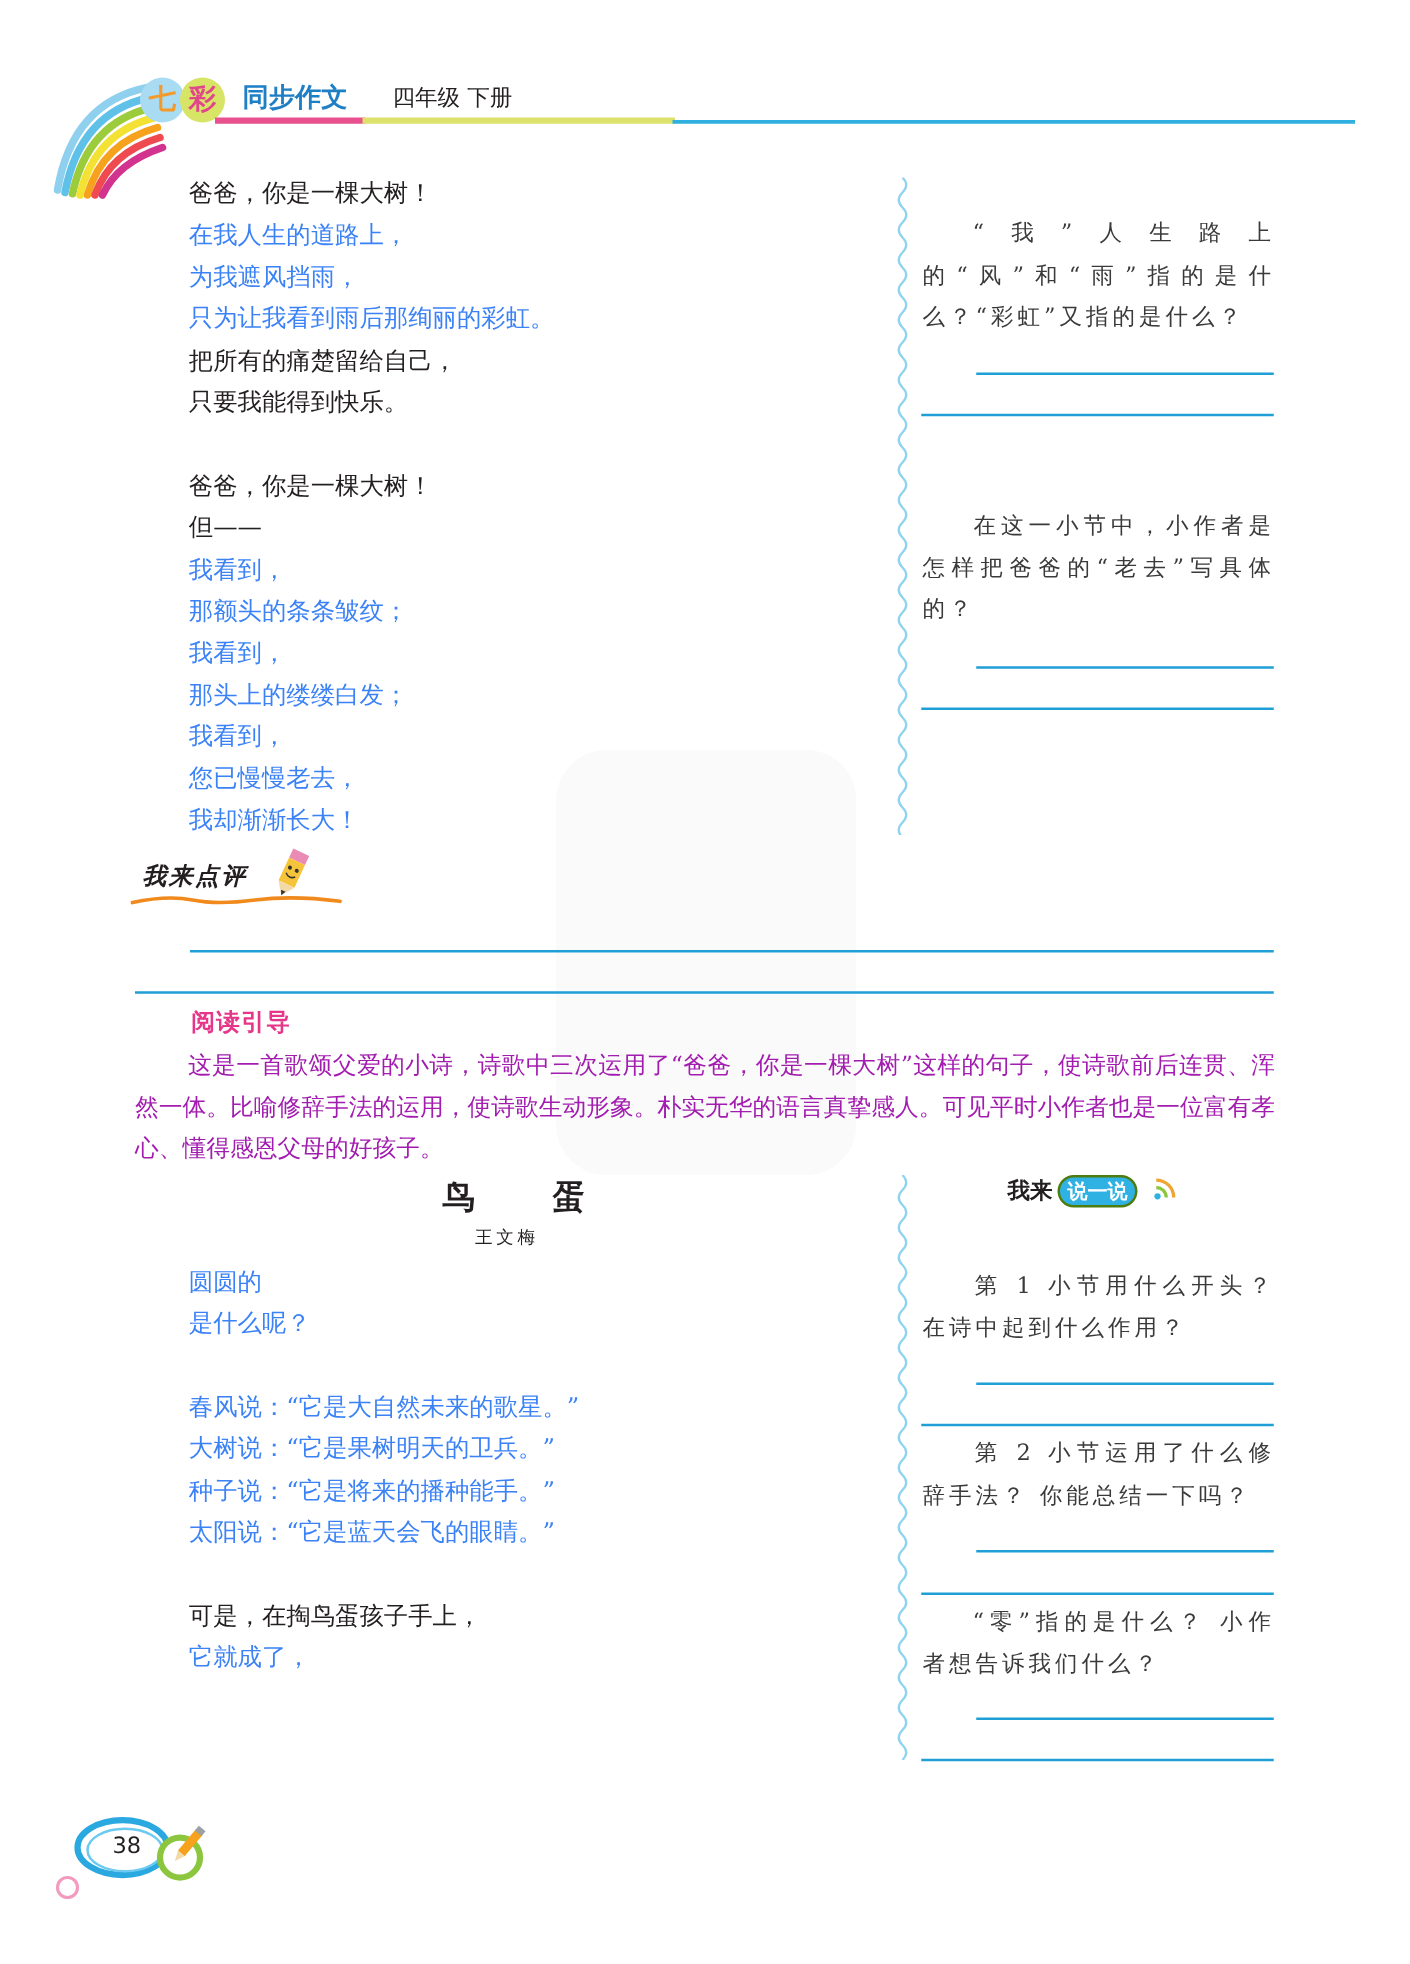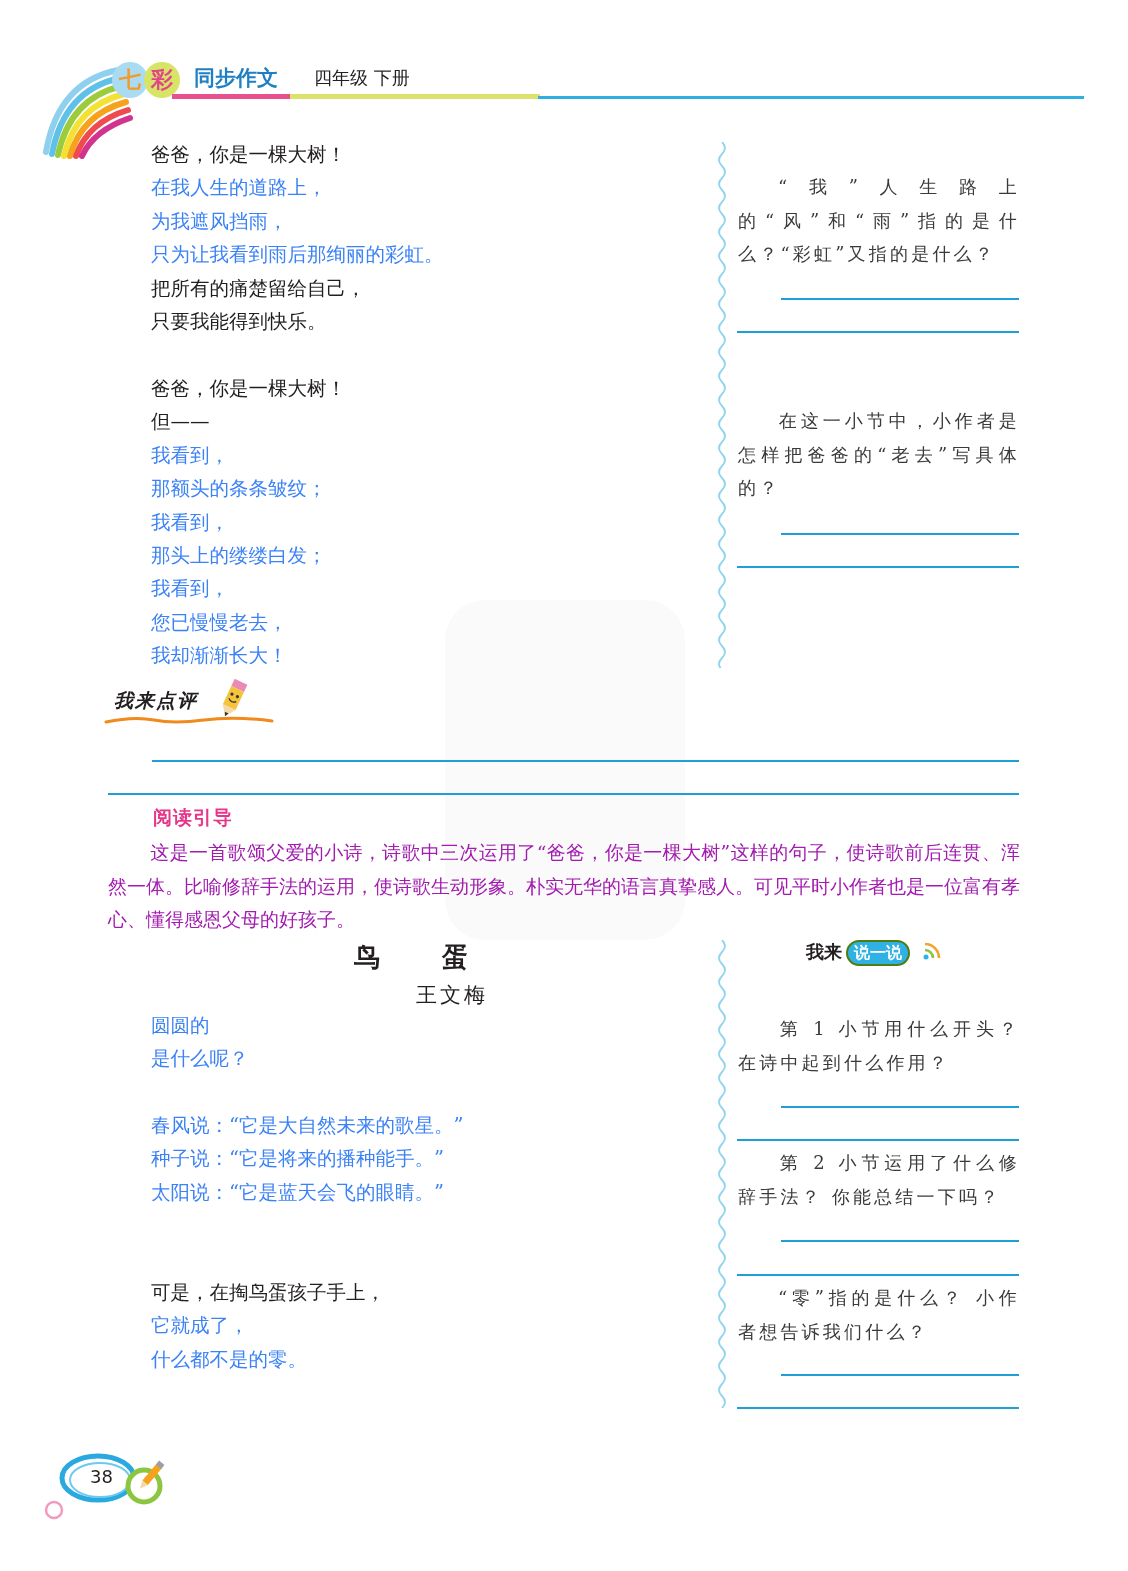--- a/index.html
+++ b/index.html
@@ -47,21 +47,21 @@
 
   .guide-title { left: 153px; top: 805px; font-size: 19px; font-weight: bold; color: #e5368a;
                  font-family: "DejaVu Sans", sans-serif; letter-spacing: 1px; }
   .guide-text { left: 108px; top: 836px; width: 912px; font-size: 19px; line-height: 33.5px;
                 color: #a21caf; text-align: justify; }
   .guide-text .ind { display: inline-block; width: 42px; }
 
   .title2 { left: 354px; top: 940px; font-size: 26px; font-weight: bold; color: #231f20;
             font-family: "DejaVu Sans", sans-serif; letter-spacing: 0; }
   .title2 span { display: inline-block; }
-  .author { left: 380px; top: 981px; font-size: 21px; color: #231f20; letter-spacing: 3px; margin-left: 36px; }
+  .author { left: 380px; top: 981px; font-size: 14px; color: #231f20; letter-spacing: 3px; }
 
   .speak { left: 806px; top: 940px; font-size: 18px; font-weight: bold; color: #231f20; }
   .speak-pill { display: inline-block; background: #2fb2e3; color: #fff; border-radius: 14px;
                 padding: 0 6px; border: 2px solid #4d7c0f; font-size: 16px; line-height: 22px;
                 margin-left: 4px; }
   .page-num { left: 90px; top: 1466px; font-size: 18px; font-family: "DejaVu Sans", sans-serif; color: #231f20; }
   .watermark { left: 445px; top: 600px; width: 240px; height: 340px; border-radius: 40px; background: #fafafa; }
 </style>
 </head>
 <body>
@@ -149,27 +149,27 @@
   <span>鸟</span><span style="width:62px;"></span><span>蛋</span>
 </div>
 <div class="abs author">王文梅</div>
 
 <div class="abs poem" style="top:1009px;">
   <div class="blue">圆圆的</div>
   <div class="blue">是什么呢？</div>
 </div>
 <div class="abs poem" style="top:1109px;">
   <div class="blue">春风说：“它是大自然未来的歌星。”</div>
+  <div class="blue">大树说：“它是果树明天的卫兵。”</div>
   <div class="blue">种子说：“它是将来的播种能手。”</div>
   <div class="blue">太阳说：“它是蓝天会飞的眼睛。”</div>
 </div>
 <div class="abs poem" style="top:1276px;">
   <div class="black">可是，在掏鸟蛋孩子手上，</div>
   <div class="blue">它就成了，</div>
-  <div class="blue">什么都不是的零。</div>
 </div>
 
 <svg class="abs wave" style="left:716px; top:940px; height:468px;" viewBox="0 0 12 468" preserveAspectRatio="none">
   <path d="M6 0 q6 6 0 12 q-6 6 0 12 q6 6 0 12 q-6 6 0 12 q6 6 0 12 q-6 6 0 12 q6 6 0 12 q-6 6 0 12 q6 6 0 12 q-6 6 0 12 q6 6 0 12 q-6 6 0 12 q6 6 0 12 q-6 6 0 12 q6 6 0 12 q-6 6 0 12 q6 6 0 12 q-6 6 0 12 q6 6 0 12 q-6 6 0 12 q6 6 0 12 q-6 6 0 12 q6 6 0 12 q-6 6 0 12 q6 6 0 12 q-6 6 0 12 q6 6 0 12 q-6 6 0 12 q6 6 0 12 q-6 6 0 12 q6 6 0 12 q-6 6 0 12 q6 6 0 12 q-6 6 0 12 q6 6 0 12 q-6 6 0 12 q6 6 0 12 q-6 6 0 12 q6 6 0 12" fill="none" stroke="#8fd3ef" stroke-width="1.8"></path>
 </svg>
 
 <div class="abs speak">
   <span>我来</span><span class="speak-pill">说一说</span>
   <svg width="22" height="20" viewBox="0 0 22 20" style="vertical-align:-3px; margin-left:6px;">
     <circle cx="4" cy="16" r="2.5" fill="#2fb2e3"></circle>

